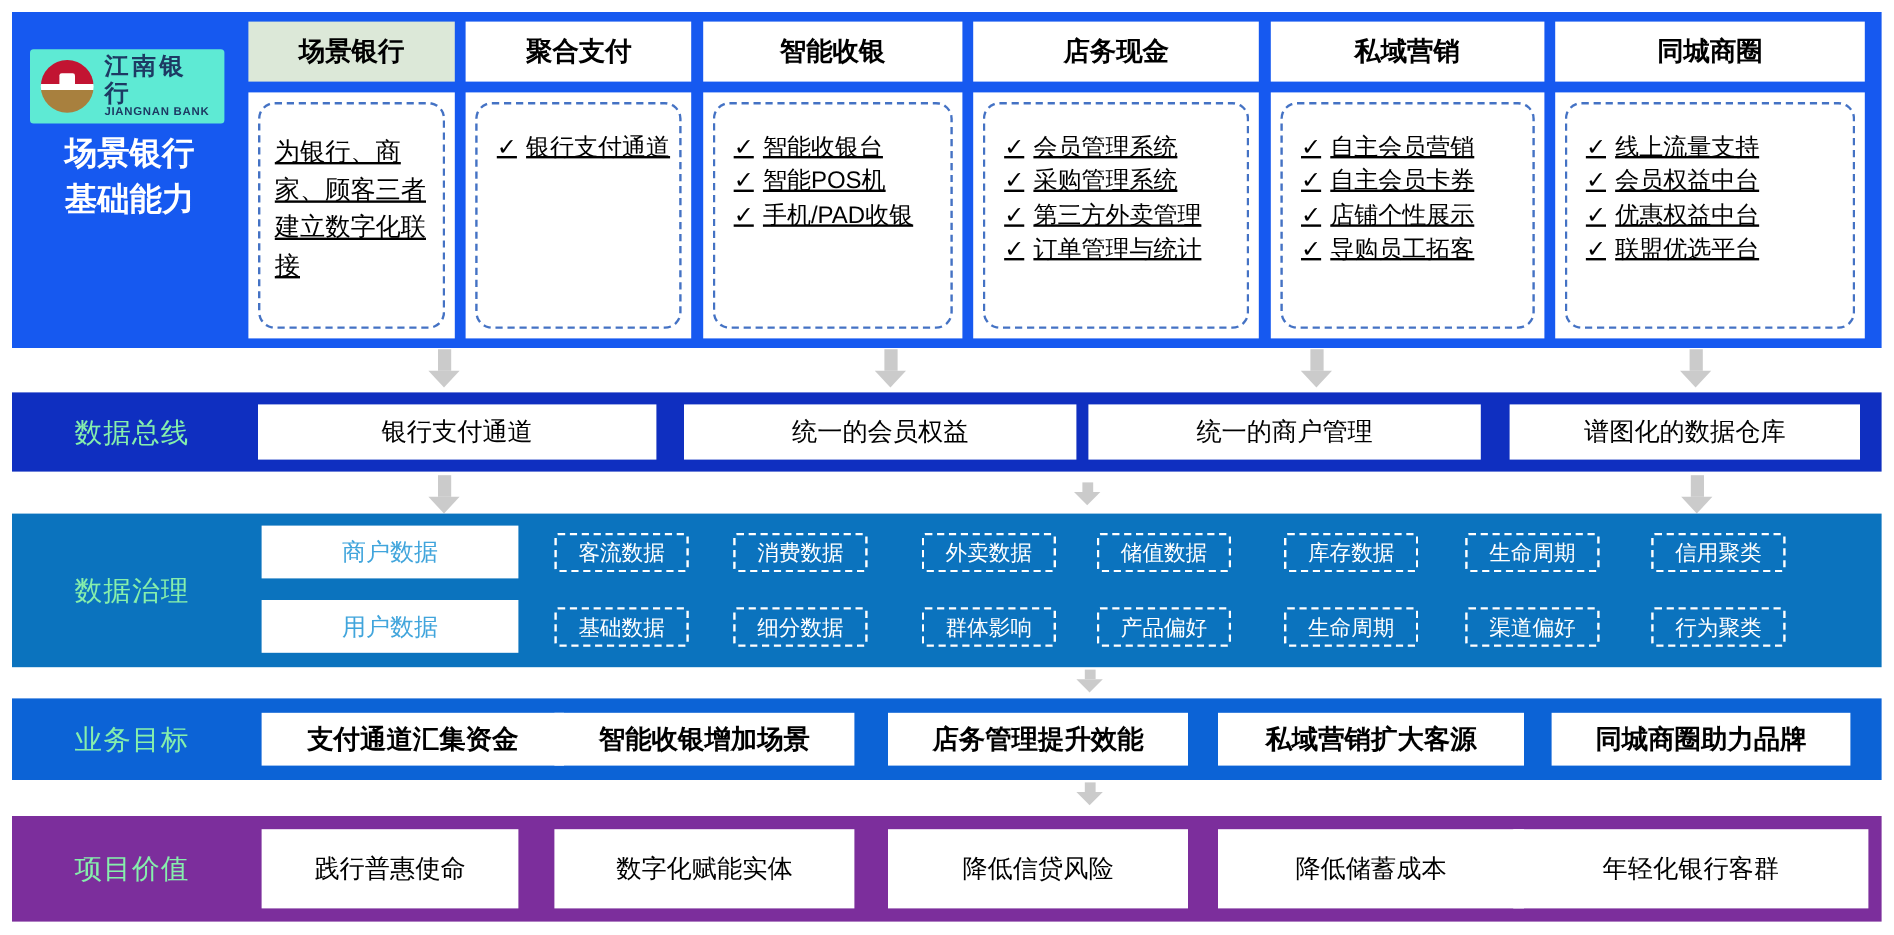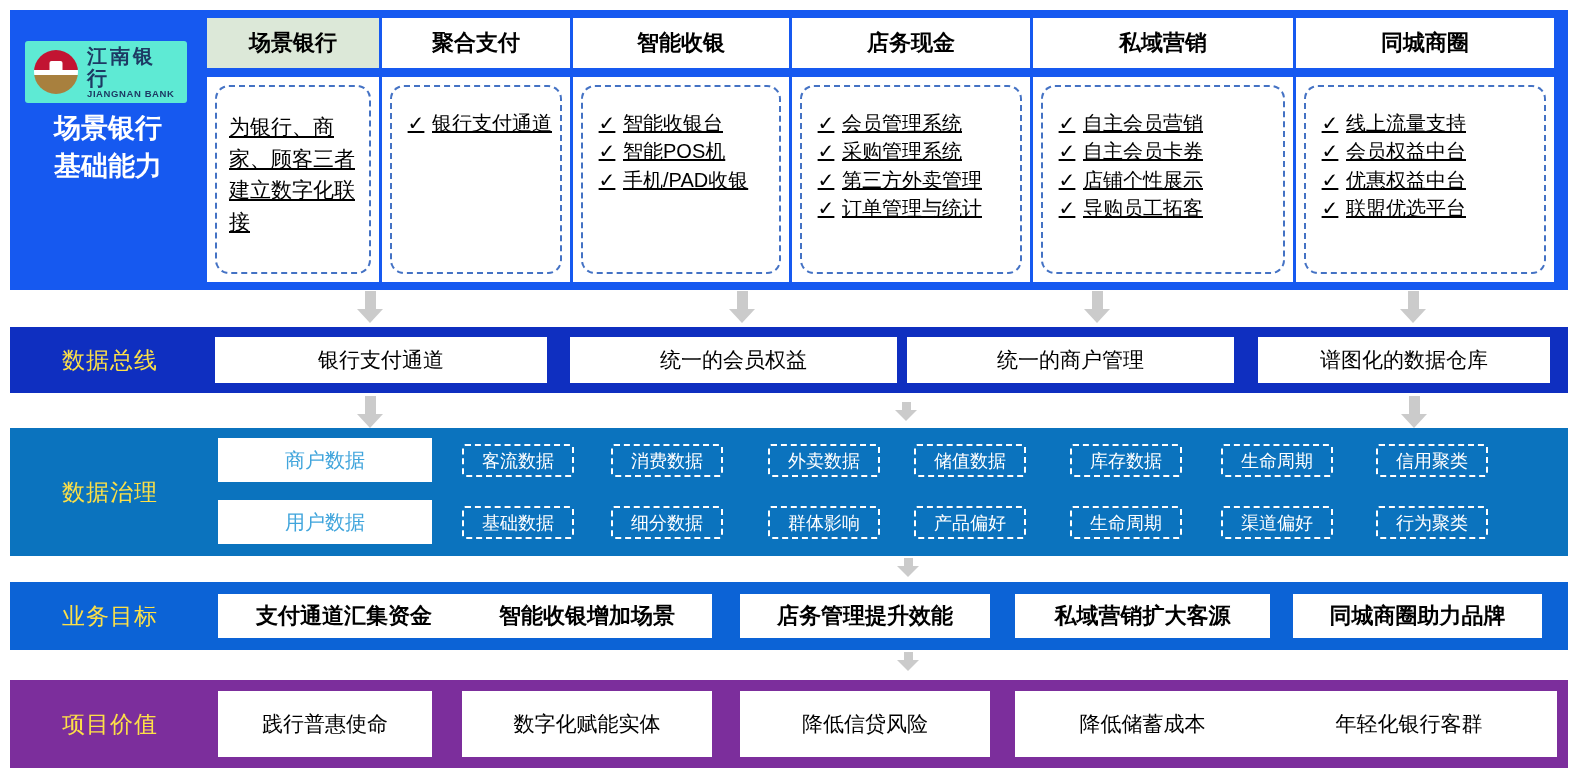--- a/index.html
+++ b/index.html
@@ -61,21 +61,21 @@
     border-left:13px solid transparent; border-right:13px solid transparent;
     border-top:14px solid #CBCBCB;
   }
   .arrow.sm .stem { width:9px; height:8px; }
   .arrow.sm .head { border-left-width:11px; border-right-width:11px; border-top-width:11px; }
 
   
   .band-label {
     position:absolute; left:0; top:0; bottom:0; width:200px;
     display:flex; align-items:center; justify-content:center;
-    color:#fde047; font-size:23px; letter-spacing:1px;text-align:right;
+    color:#86efac; font-size:23px; letter-spacing:1px;text-align:right;
   }
   .wbox {
     position:absolute; background:#ffffff; display:flex; align-items:center; justify-content:center;
     font-size:21px; color:#000; text-align:center;
   }
 
   
   .band-bus { top:327px; height:66px; background:#0F2FC0; }
   .band-bus .wbox { top:10px; height:46px; }
 
@@ -185,21 +185,21 @@
                 </li>
               <li>
                   <span class="chk">✓</span>
                   <span>订单管理与统计</span>
                 </li>
             </ul>
           </div>
         </div>
       </div>
 
-      <div class="col" style="width:260px">
+      <div class="col" style="width:228px">
         <div class="col-header">私域营销</div>
         <div class="col-body">
           <div class="dashed">
             <ul class="checklist">
               <li>
                   <span class="chk">✓</span>
                   <span>自主会员营销</span>
                 </li>
               <li>
                   <span class="chk">✓</span>

